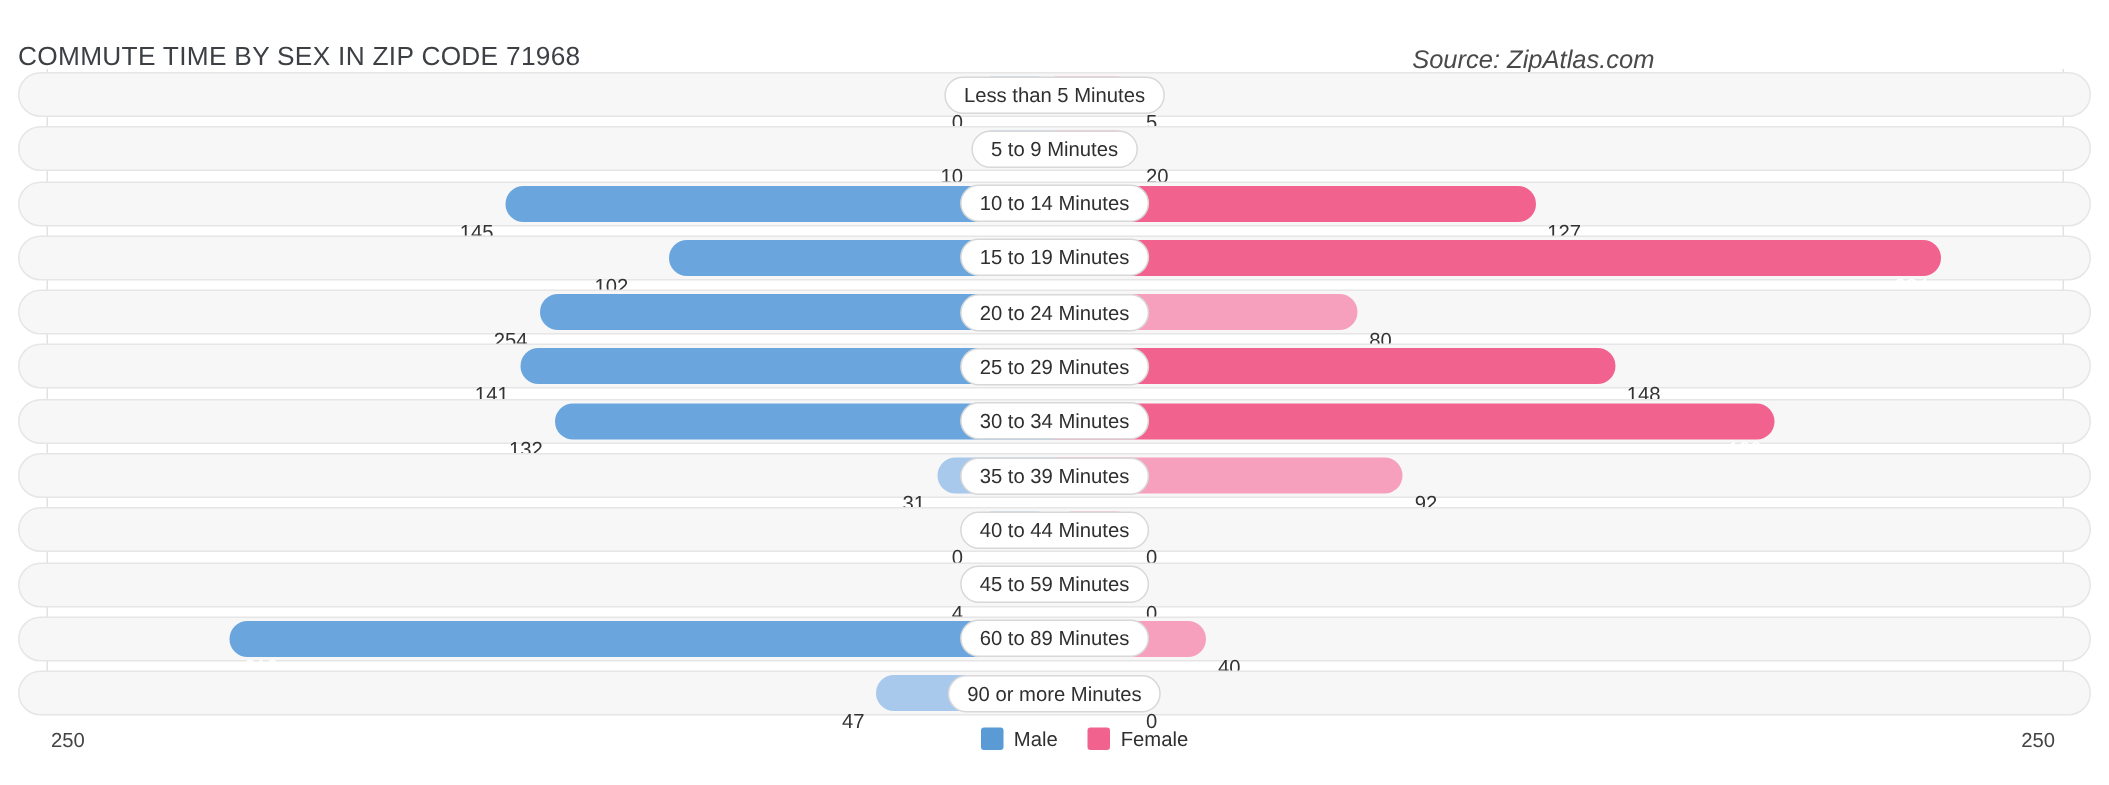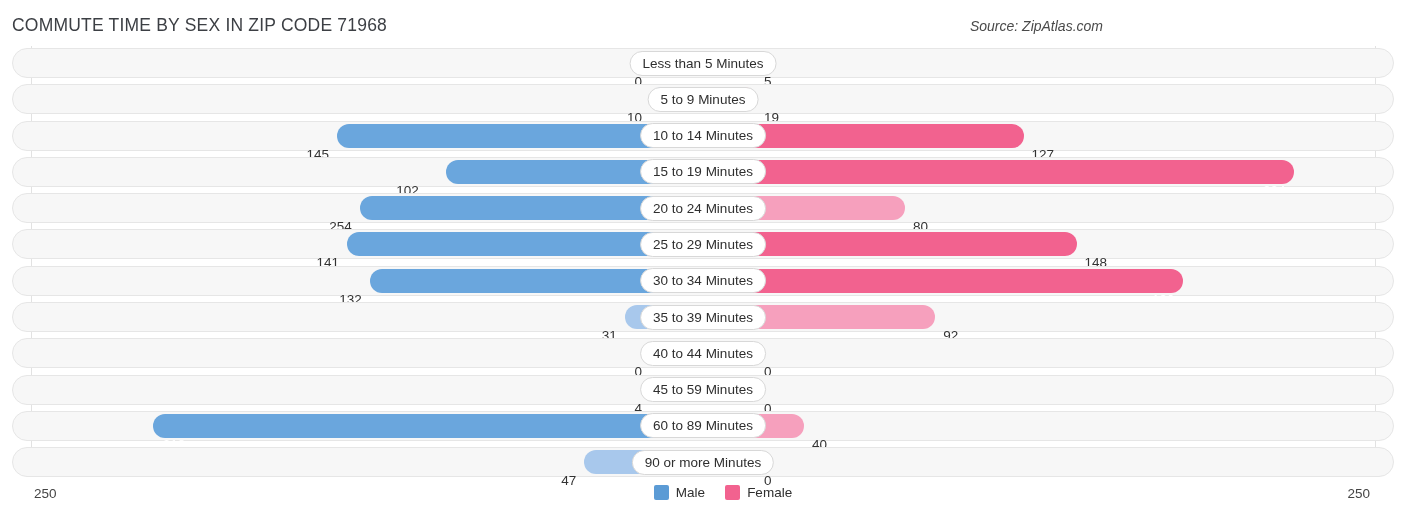--- a/index.html
+++ b/index.html
@@ -9,32 +9,32 @@
     font-family: "Liberation Sans", sans-serif;
   }
   .page {
     position: relative;
     width: 1406px; height: 523px;
     background: #ffffff;
     overflow: hidden;
   }
   
   .hdr {
-    position: absolute; left: 0; top: 4px;
+    position: absolute; left: 0; top: 16px;
     width: 1115px; height: 46px;
   }
   .title {
     position: absolute; left: 12px; top: 11px;
     font-size: 17.5px; letter-spacing: .2px;
     color: #3c3f44; font-weight: 400;
     white-space: nowrap;
   }
   .source {
     position: absolute; right: 12px; top: 14px;
-    font-size: 14px; font-style: italic;
+    font-size: 17px; font-style: italic;
     color: #4a4a4a; white-space: nowrap;
   }
   
   .plot {
     position: absolute; left: 0; top: 46px;
     width: 1406px; height: 434px;
   }
   .gridline {
     position: absolute; top: 0; bottom: 18px;
     width: 1px; background: #e2e2e2;
@@ -133,21 +133,21 @@
             <div class="vlabel right-out" style="left: 764px; width: 60px;">5</div>
             <div class="pill" style="left: 703px;">Less than 5 Minutes</div>
           </div>
         </div>
         <div class="row">
           <div class="track"></div>
           <div class="bars">
             <div class="bar male" style="left: 650px; width: 53px; background: rgb(168, 200, 236);"></div>
             <div class="bar female" style="left: 703px; width: 53px; background: rgb(246, 160, 189);"></div>
             <div class="vlabel left-out" style="left: 582px; width: 60px;">10</div>
-            <div class="vlabel right-out" style="left: 764px; width: 60px;">19</div>
+            <div class="vlabel right-out" style="left: 764px; width: 60px;">20</div>
             <div class="pill" style="left: 703px;">5 to 9 Minutes</div>
           </div>
         </div>
         <div class="row">
           <div class="track"></div>
           <div class="bars">
             <div class="bar male" style="left: 337.02px; width: 365.98px; background: rgb(106, 166, 221);"></div>
             <div class="bar female" style="left: 703px; width: 320.548px; background: rgb(242, 98, 143);"></div>
             <div class="vlabel left-out" style="left: 269.02px; width: 60px;">145</div>
             <div class="vlabel right-out" style="left: 1031.55px; width: 60px;">127</div>

